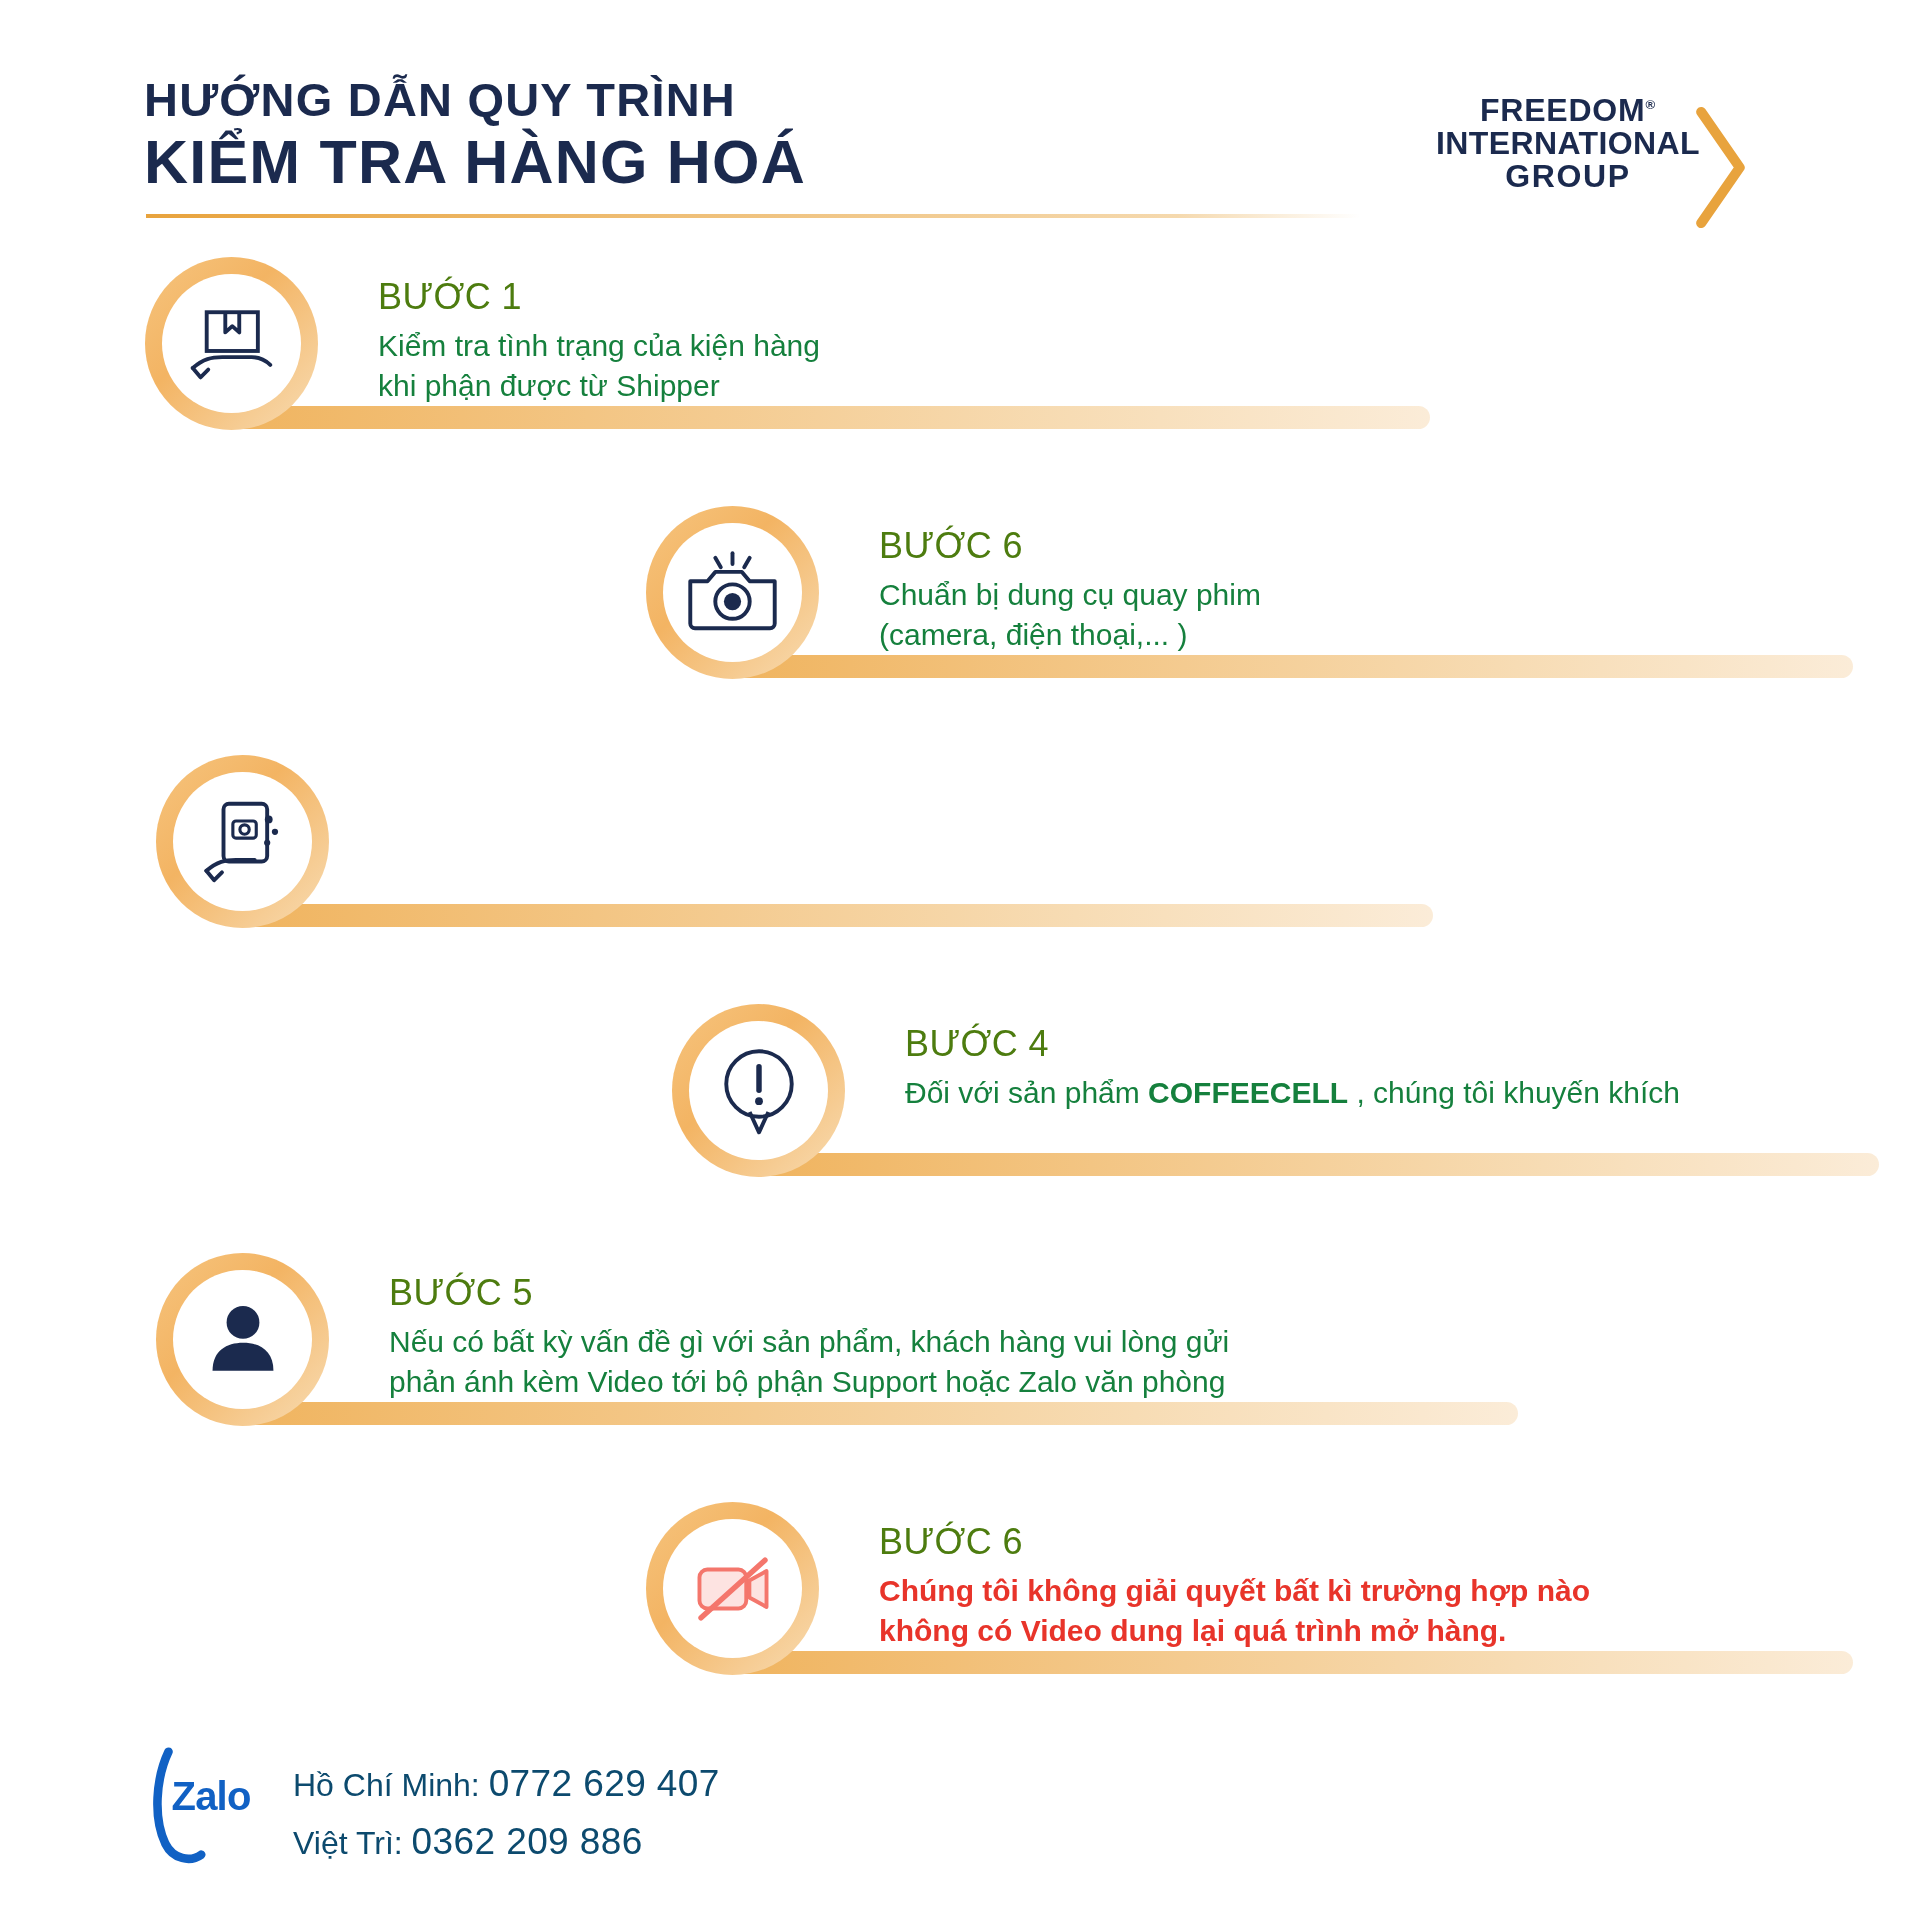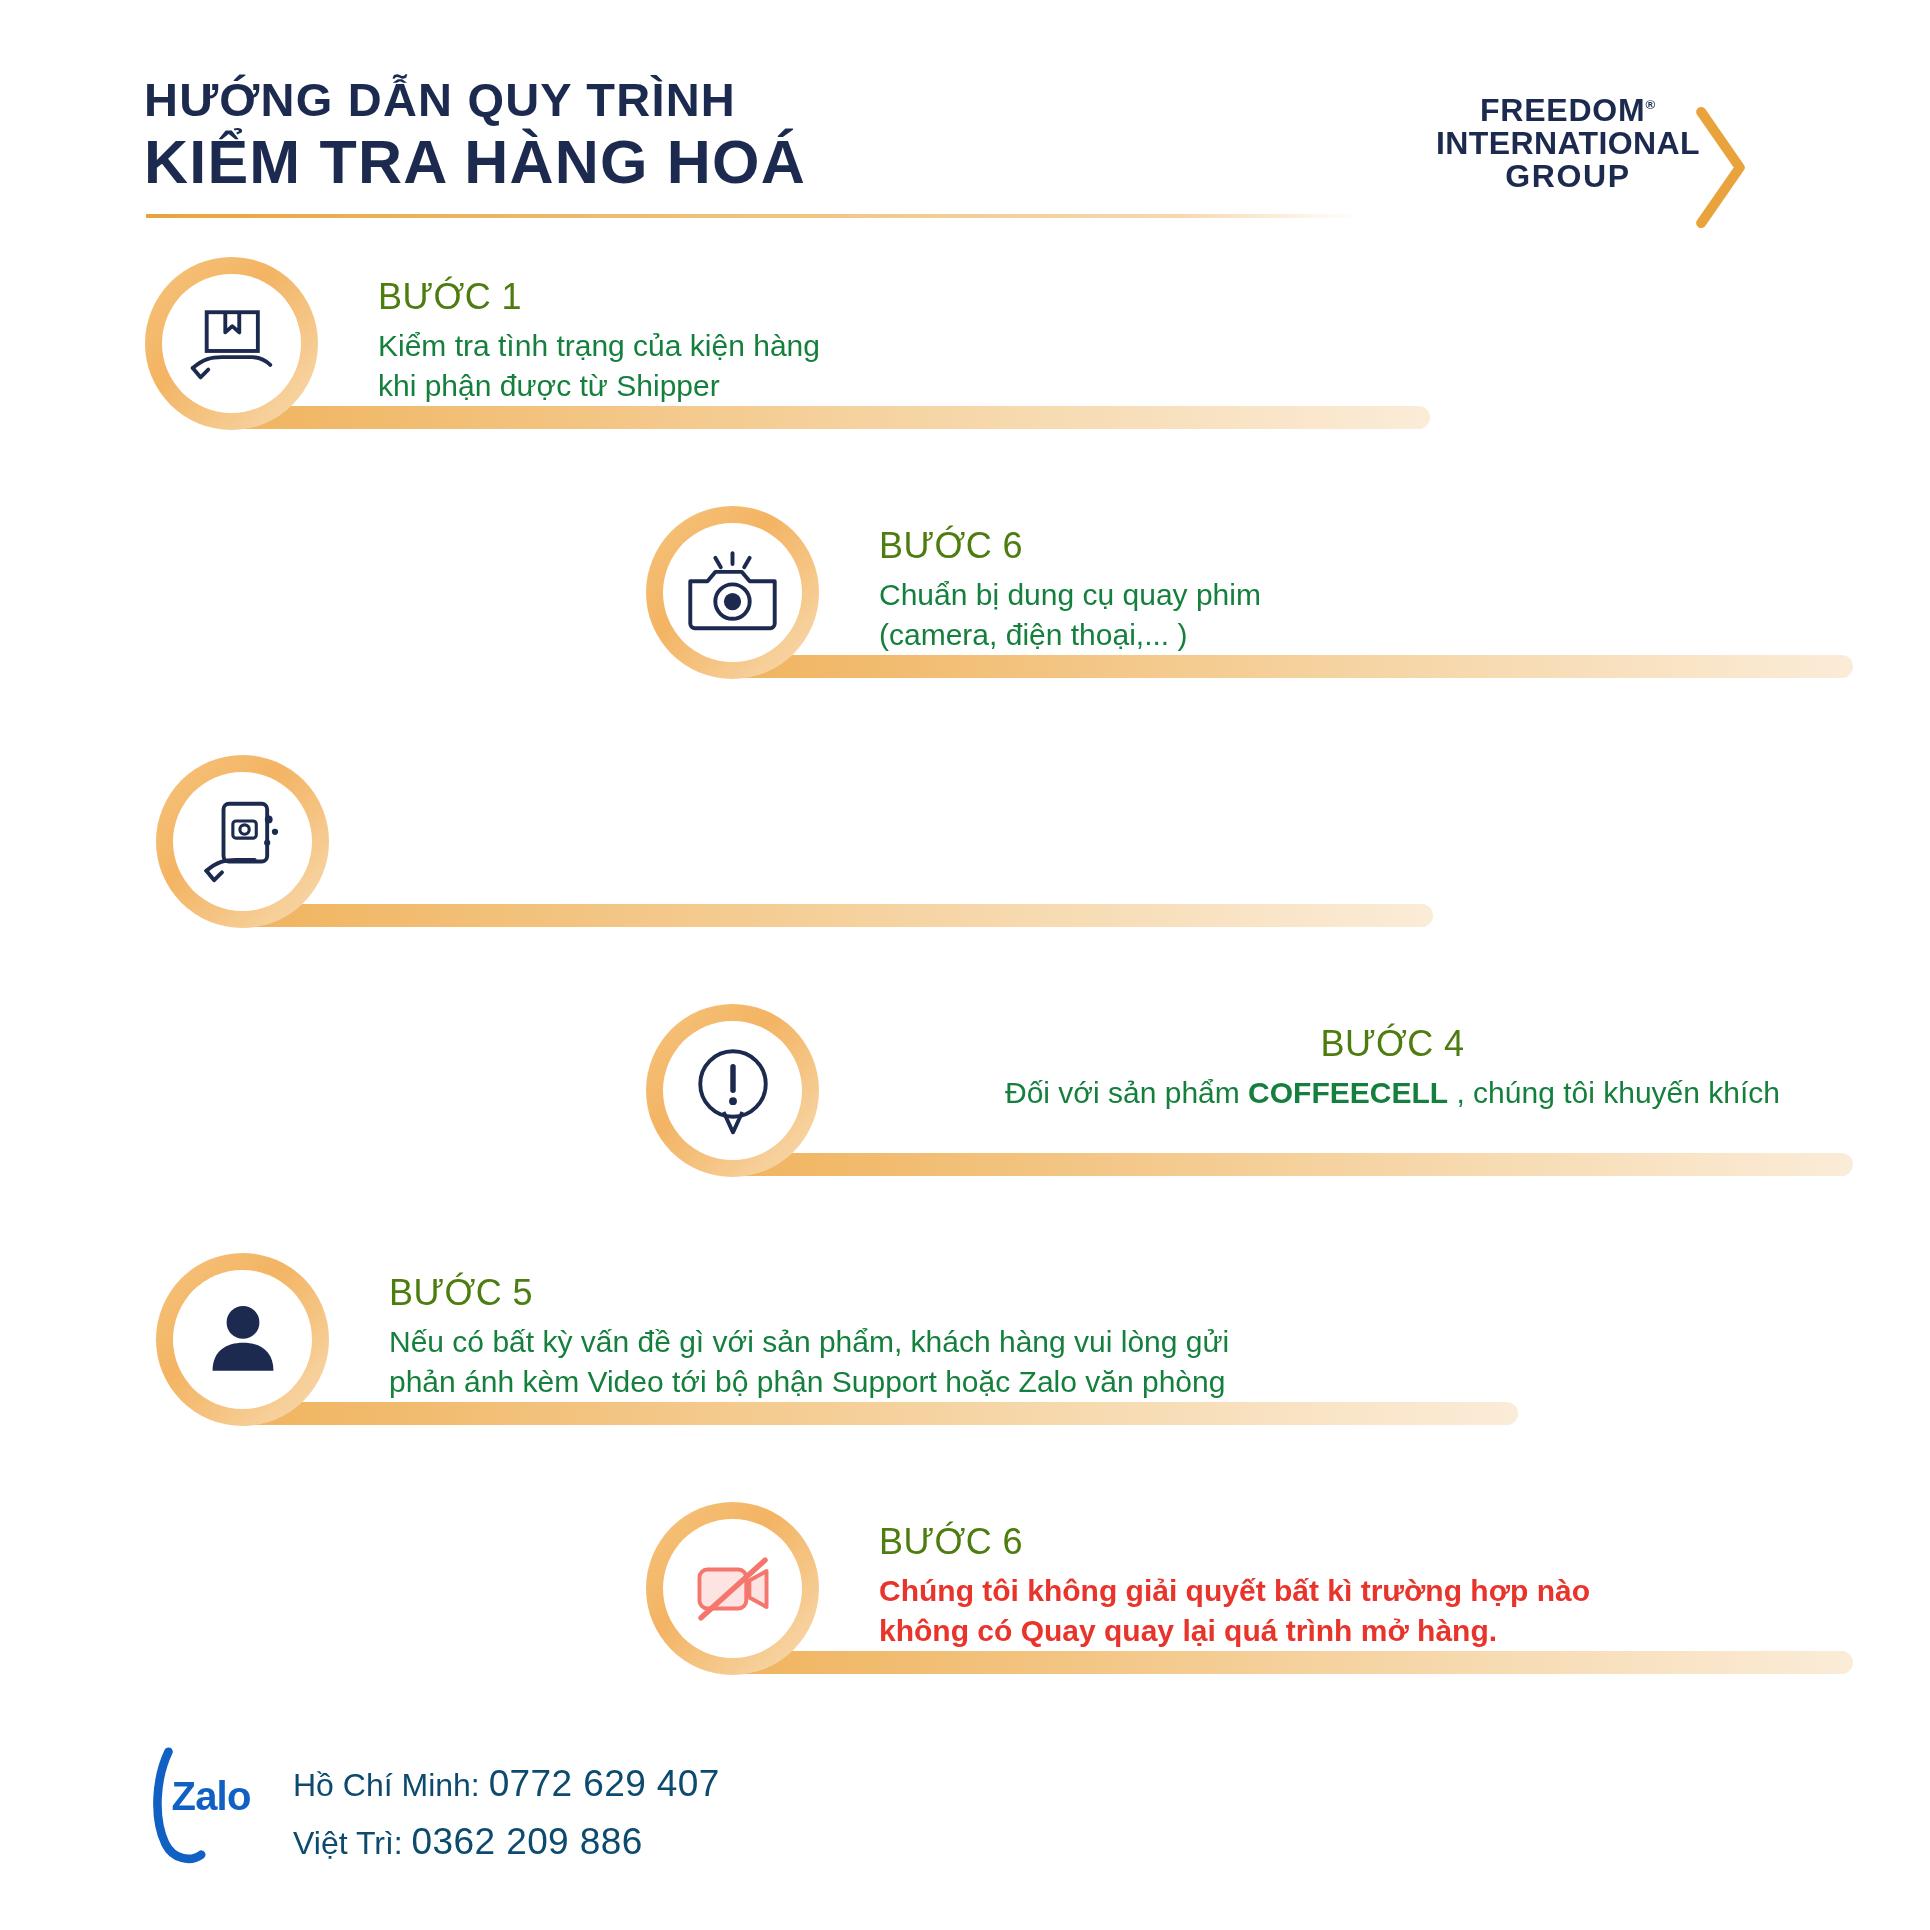--- a/index.html
+++ b/index.html
@@ -285,21 +285,21 @@
           <circle cx="100" cy="46" r="4" fill="#1b2a4e"></circle>
           <circle cx="90" cy="60" r="4" fill="#1b2a4e"></circle>
           <path d="M12 96 C26 84 36 82 50 82 L74 82" fill="none" stroke="#1b2a4e" stroke-width="5" stroke-linecap="round"></path>
           <path d="M12 96 L22 108 L32 98" fill="none" stroke="#1b2a4e" stroke-width="5" stroke-linejoin="round" stroke-linecap="round"></path>
         </svg>
       </span>
     </div>
   </div>
 </div>
 
-<div class="step" style="left:646px; top:1004px; width:1167px;text-align:center;">
+<div class="step" style="left:672px; top:1004px; width:1167px;">
   <div class="bar" style="left:86px; width:1121px;">
       <div class="bar-inner"></div>
     </div>
   <div class="ring">
     <div class="ring-hole">
       <span>
         <svg width="86" height="92" viewBox="0 0 110 118" class="icon-svg">
           <path d="M55 8 A42 42 0 0 1 55 92 A42 42 0 0 1 55 8 Z" fill="none" stroke="#1b2a4e" stroke-width="5"></path>
           <path d="M43 86 L55 112 L67 86" fill="none" stroke="#1b2a4e" stroke-width="5" stroke-linejoin="round"></path>
           <line x1="55" y1="28" x2="55" y2="58" stroke="#1b2a4e" stroke-width="7" stroke-linecap="round"></line>
@@ -351,21 +351,21 @@
           <path d="M80 44 L102 32 L102 78 L80 66 Z" fill="#fde3e1" stroke="#f4766c" stroke-width="5" stroke-linejoin="round"></path>
           <line x1="18" y1="92" x2="100" y2="18" stroke="#f4766c" stroke-width="7" stroke-linecap="round"></line>
         </svg>
       </span>
     </div>
   </div>
   <div class="step-text" style="left:233px; width:1027px;">
     <div class="step-label">BƯỚC 6</div>
     <div class="step-desc red">
       <span>Chúng tôi không giải quyết bất kì trường hợp nào</span><br>
-      <span>không có Quay quay lại quá trình mở hàng.</span>
+      <span>không có Video dung lại quá trình mở hàng.</span>
     </div>
   </div>
 </div>
 
 <div id="footer">
   <div id="zalo-logo">
     <svg width="125" height="117" viewBox="0 0 160 150" class="icon-svg">
       <path d="M30 6 C14 40 10 90 26 124 C36 144 58 148 72 138" fill="none" stroke="#1161c4" stroke-width="11" stroke-linecap="round"></path>
     </svg>
   </div>

